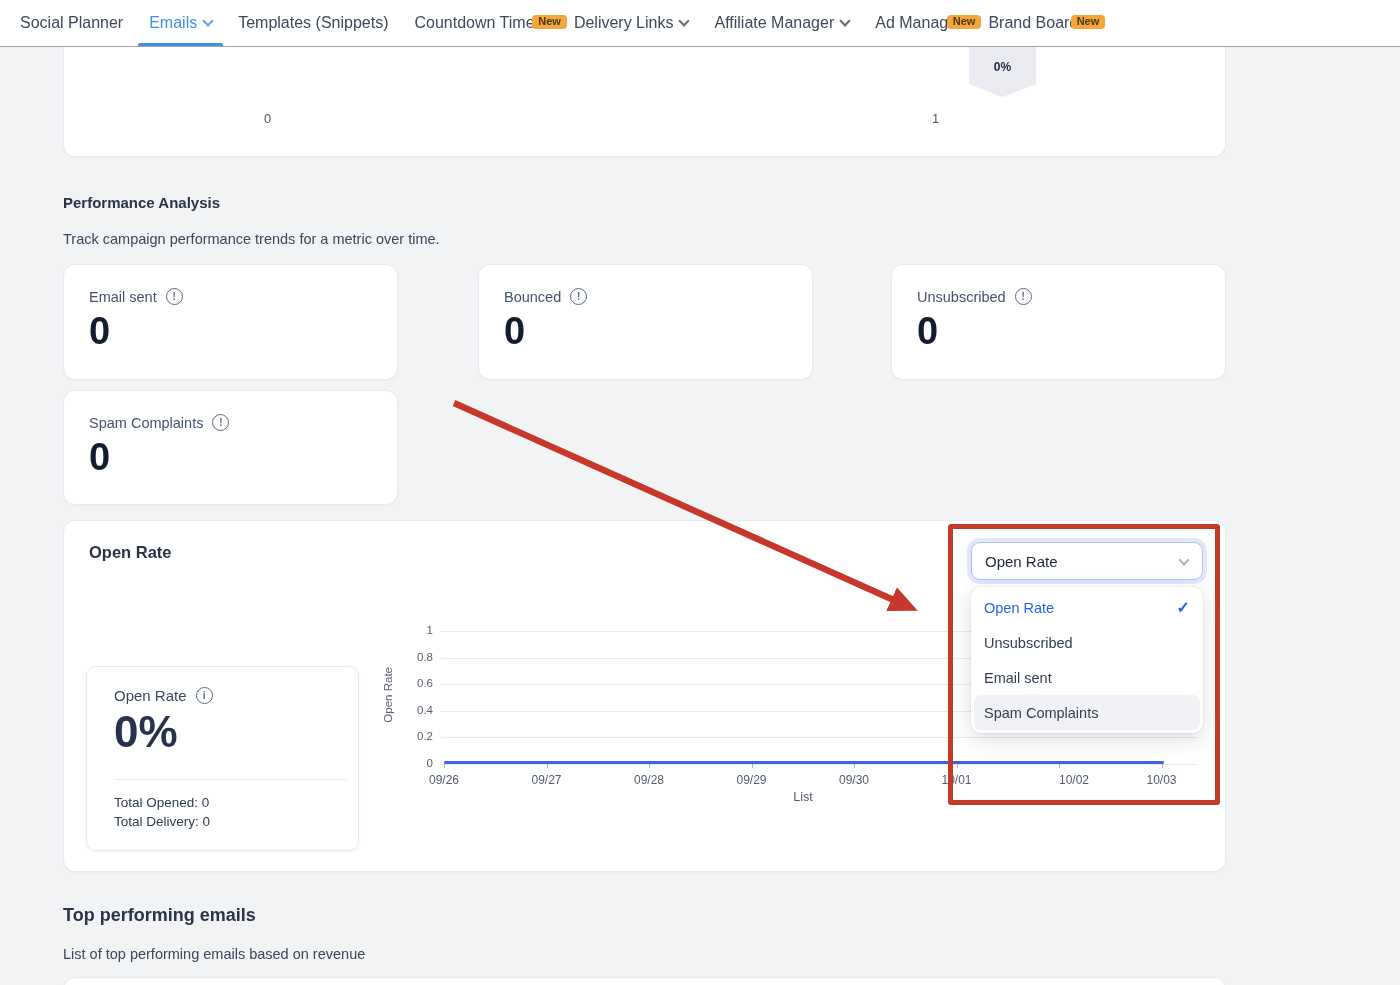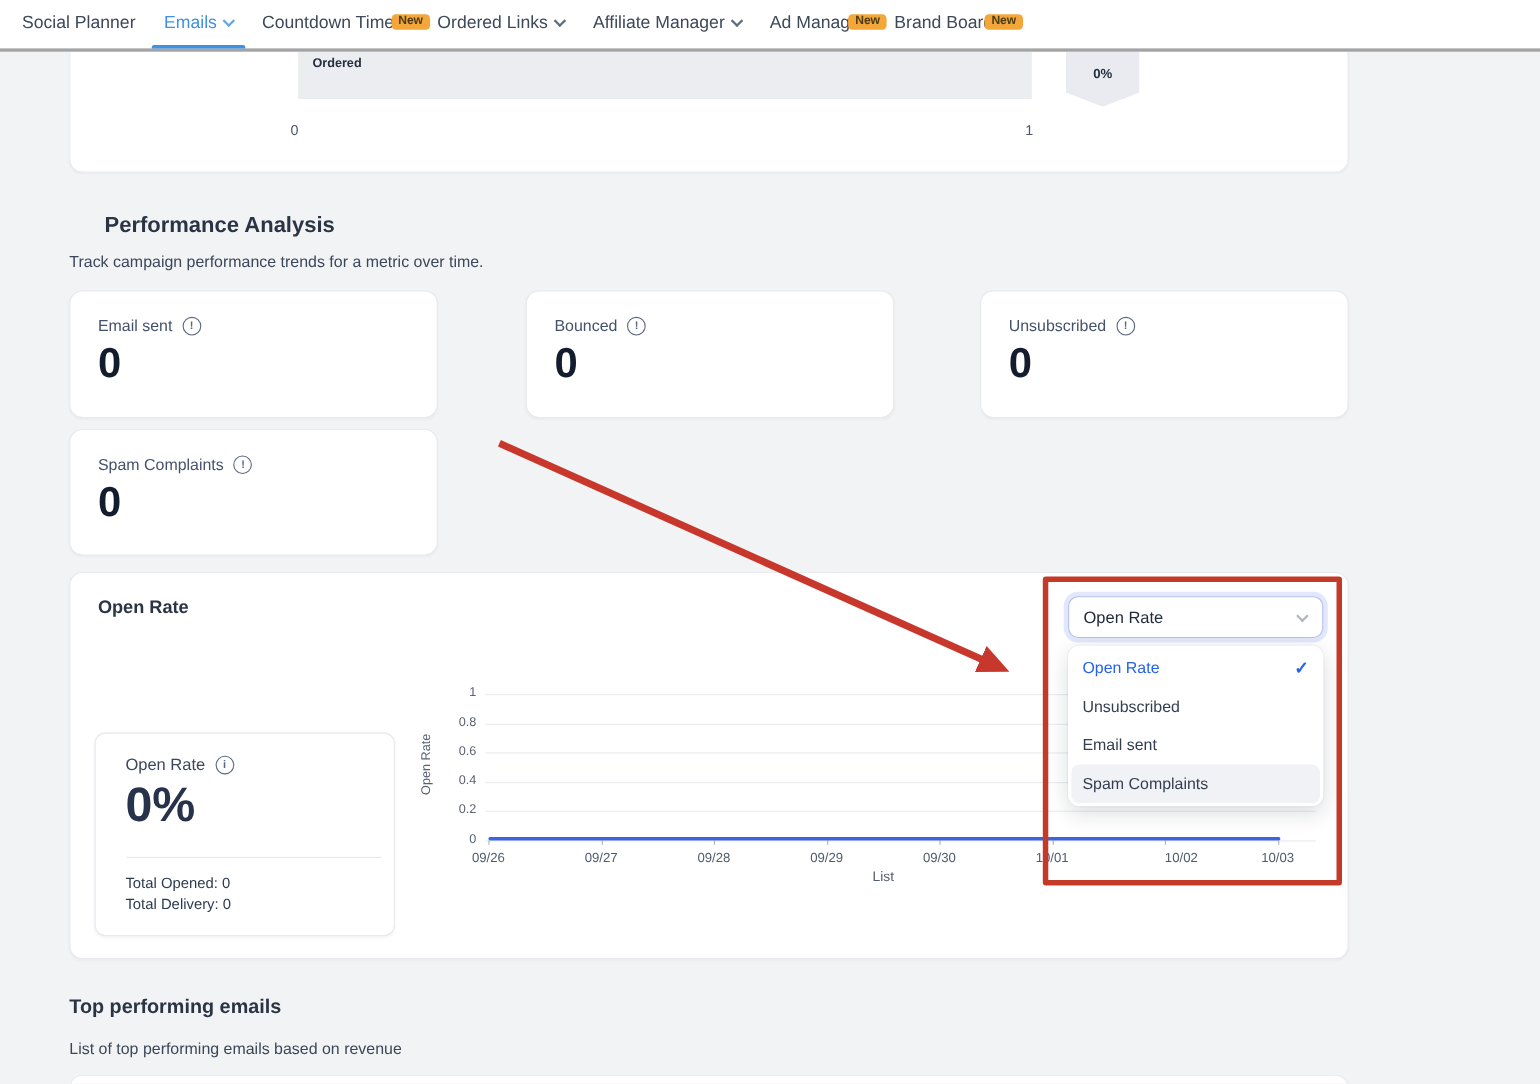--- a/index.html
+++ b/index.html
@@ -6,21 +6,21 @@
   html,body { width:1400px; height:985px; }
   body {
     position:relative; overflow:hidden;
     background:#f2f3f5;
     font-family:"Liberation Sans", sans-serif;
     color:#2a3444;
   }
   
   .nav {
     position:absolute; top:0; left:0; width:1400px; height:47px;
-    background:#fff; border-bottom:3px solid #a3a3a3;
+    background:#fff; border-bottom:1px solid #a3a3a3;
     display:flex; align-items:flex-end; padding-left:7px; z-index:20;
   }
   .nav-item {
     position:relative; padding:0 13px 14px; font-size:16px; color:#3d4859;
     display:flex; align-items:center; gap:7px; white-space:nowrap; cursor:pointer;
   }
   .nav-item.active { color:#4191e2; }
   .nav-item.active::after {
     content:""; position:absolute; left:2px; right:2px; bottom:0; height:3px;
     background:#4191e2; border-radius:2px 2px 0 0;
@@ -119,53 +119,53 @@
 
 <div class="nav">
   <div class="nav-item">
     <span>Social Planner</span>
   </div>
   <div class="nav-item active">
     <span>Emails</span>
     <span class="chev"></span>
   </div>
   <div class="nav-item">
+    <span>Templates (Snippets)</span>
+  </div>
+  <div class="nav-item">
     <span>Countdown Timers</span>
     <span class="badge-new">New</span>
   </div>
   <div class="nav-item">
-    <span>Ordered Links</span>
+    <span>Delivery Links</span>
     <span class="chev"></span>
   </div>
   <div class="nav-item">
     <span>Affiliate Manager</span>
     <span class="chev"></span>
   </div>
   <div class="nav-item">
     <span>Ad Manager</span>
     <span class="badge-new">New</span>
   </div>
   <div class="nav-item">
     <span>Brand Boards</span>
     <span class="badge-new">New</span>
   </div>
 </div>
 
 <div class="card funnel-card">
-  <div class="funnel-bar">
-    <span class="funnel-bar-label">Ordered</span>
-  </div>
   <div class="funnel-pct">
     <span>0%</span>
   </div>
   <span class="funnel-axis" style="left:200px;">0</span>
   <span class="funnel-axis" style="left:868px;">1</span>
 </div>
 
-<div class="section-title" style="top:194px; font-size:20px;margin-left:32px;">Performance Analysis</div>
+<div class="section-title" style="top:194px; font-size:15px;">Performance Analysis</div>
 <div class="section-sub" style="top:231px;">Track campaign performance trends for a metric over time.</div>
 
 <div class="card stat-card" style="left:63px; top:264px;">
   <div class="stat-label-row">
     <span>Email sent</span>
     <span class="info-icon">!</span>
   </div>
   <div class="stat-value">0</div>
 </div>
 <div class="card stat-card" style="left:478px; top:264px;">

